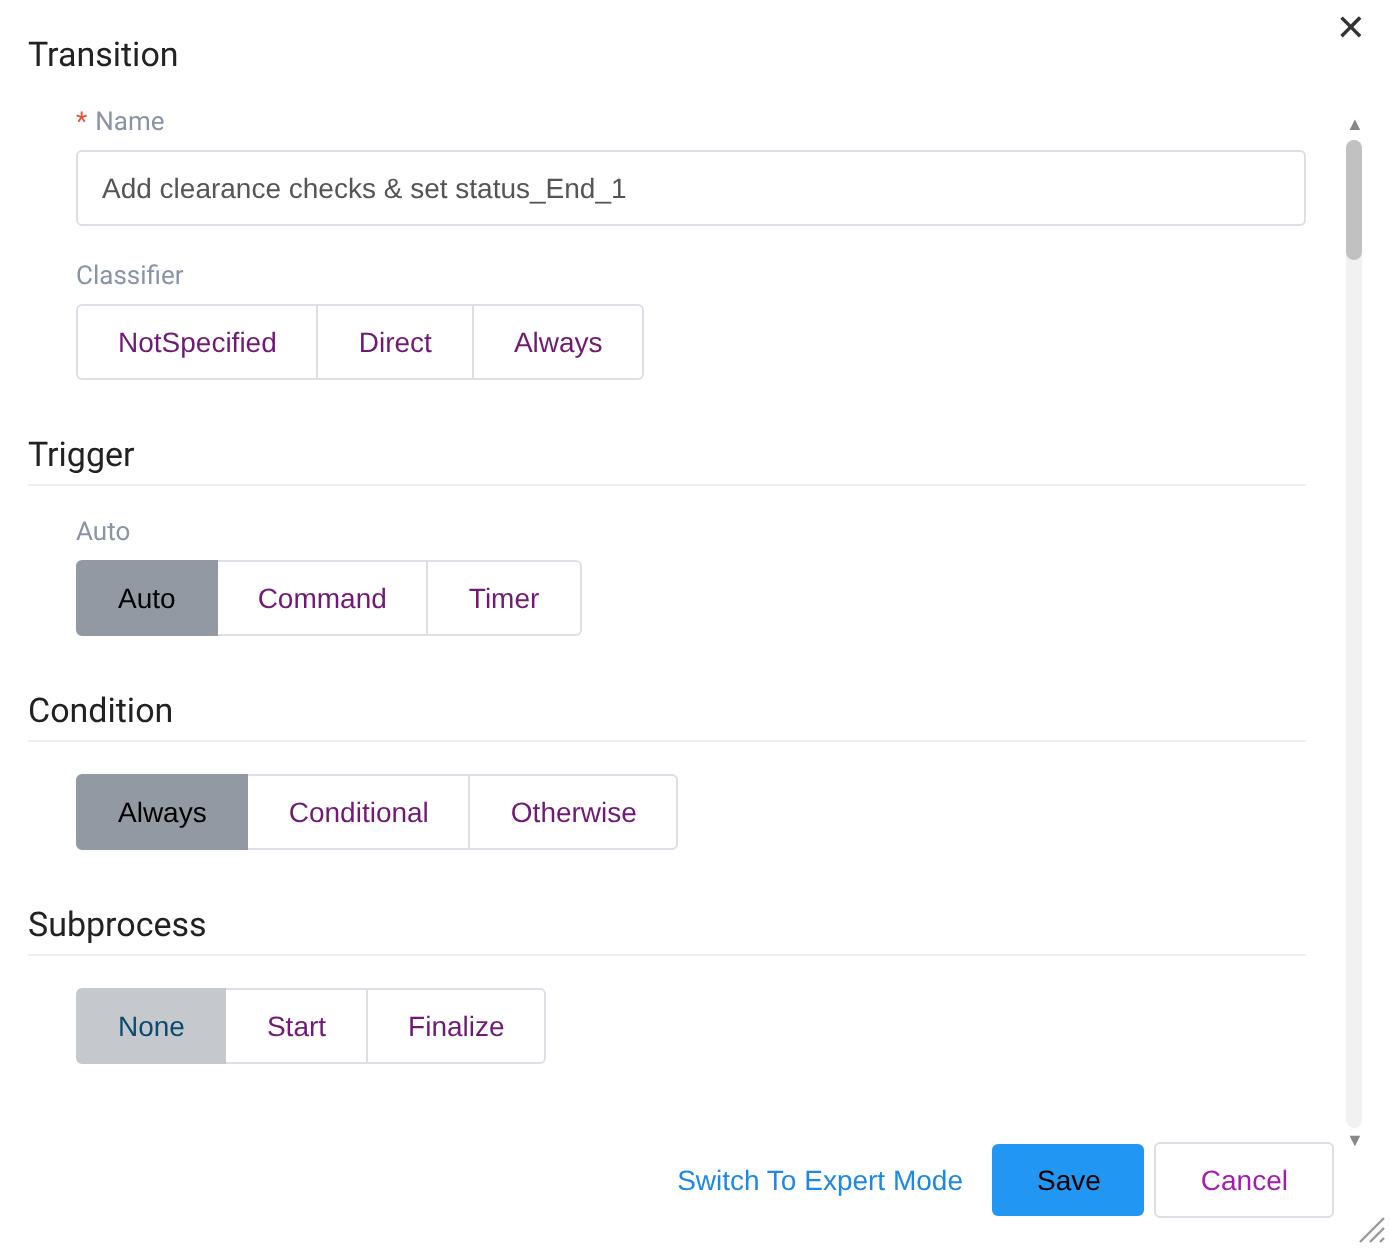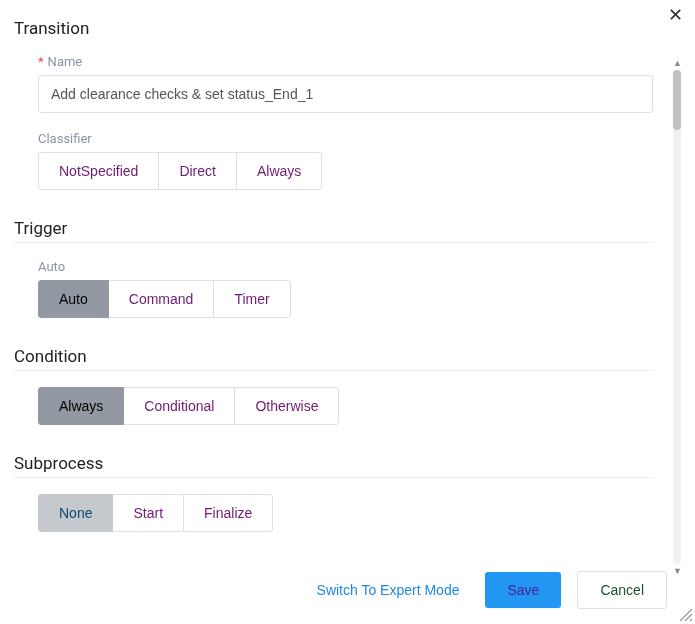--- a/index.html
+++ b/index.html
@@ -121,45 +121,45 @@
     z-index: 1;
   }
   .footer {
     position: absolute;
     bottom: 5px;
     right: 28px;
     left: 14px;
     display: flex;
     justify-content: flex-end;
     align-items: center;
-    gap: 16px;
+    gap: 5px;
     padding: 12px 0 10px 0;
     background: #fff;
   }
   .link-btn {
     background: none;
     border: none;
     color: #1e88e5;
     font-size: 14px;
     font-weight: 500;
     cursor: pointer;
     padding: 8px 10px;
   }
   .primary-btn {
     background: #2196f3;
-    color: #4c1d95;
+    color: #000000;
     border: none;
     border-radius: 3px;
     font-size: 14px;
     padding: 10px 22px;
     cursor: pointer;
   }
   .default-btn {
     background: #fff;
-    color: #14532d;
+    color: #a21caf;
     border: 1px solid #dcdfe6;
     border-radius: 3px;
     font-size: 14px;
     padding: 10px 22px;
     cursor: pointer;
   }
   .resize-handle {
     position: absolute;
     right: 2px;
     bottom: 2px;

